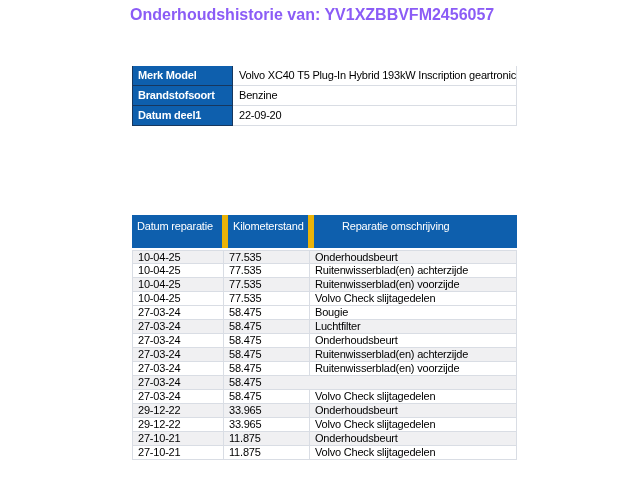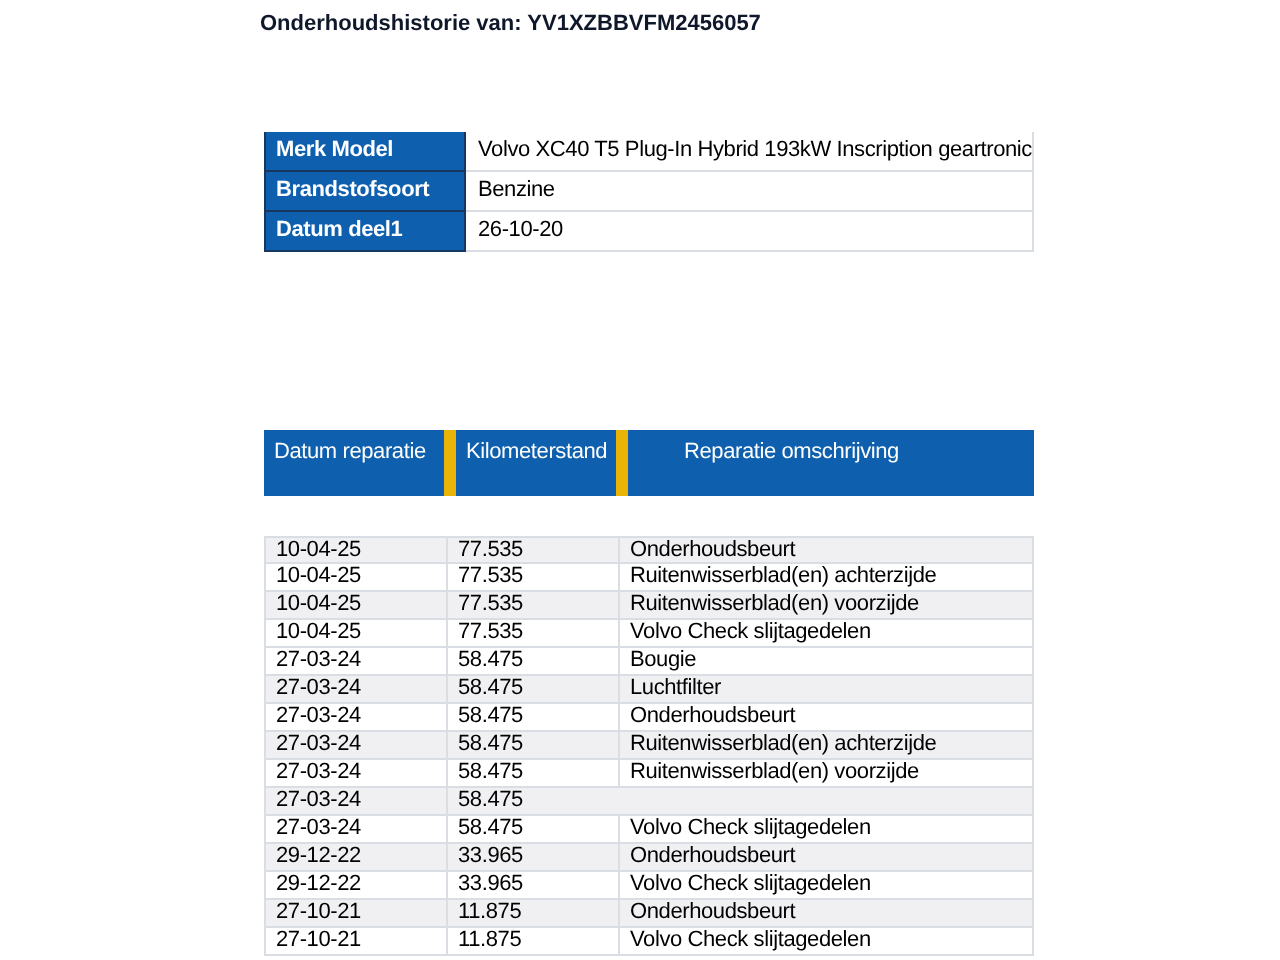--- a/index.html
+++ b/index.html
@@ -10,21 +10,21 @@
     --text:#000000;
     --header-text:#FFFFFF;
   }
   html,body{margin:0;padding:0;background:#ffffff;}
   .page{
     position:relative;width:640px;height:480px;background:#ffffff;
     font-family:"Liberation Sans", sans-serif;color:var(--text);overflow:hidden;
   }
   .title{
     position:absolute;left:130px;top:6px;margin:0;
-    font-size:11px;font-weight:bold;color:#0f172a;letter-spacing:0px;
+    font-size:16px;font-weight:bold;color:#8b5cf6;letter-spacing:0px;
   }
   
   .vehicle-table{
     position:absolute;left:132px;top:66px;width:385px;
     font-size:11px;letter-spacing:-0.2px;
   }
   .v-row{display:flex;height:20px;}
   .v-label{
     width:101px;box-sizing:border-box;background:var(--blue);
     color:var(--header-text);font-weight:bold;line-height:18px;padding-left:5px;
@@ -41,21 +41,21 @@
     overflow:hidden;white-space:nowrap;
   }
   .v-row.first .v-value{border-top:1px solid var(--row-border);}
   
   .repairs-table{
     position:absolute;left:132px;top:215px;width:385px;
     font-size:11px;letter-spacing:-0.2px;
   }
   .repairs-header{
     display:flex;height:33px;box-sizing:border-box;background:var(--blue);
-    color:var(--header-text);margin-bottom:20px;
+    color:var(--header-text);margin-bottom:2px;
   }
   .rh-cell{
     box-sizing:border-box;padding:5px 0 0 5px;overflow:hidden;white-space:nowrap;
   }
   .rh-cell + .rh-cell{border-left:6px solid #eab308;}
   .c1{width:90px;}
   .c2{width:86px;}
   .c3{flex:1;padding-left:28px;}
   .r-row{
     display:flex;height:14px;box-sizing:border-box;background:#ffffff;
@@ -82,21 +82,21 @@
       <div class="v-row">
         <div class="v-label">Merk Model</div>
         <div class="v-value">Volvo XC40 T5 Plug-In Hybrid 193kW Inscription geartronic</div>
       </div>
       <div class="v-row">
         <div class="v-label">Brandstofsoort</div>
         <div class="v-value">Benzine</div>
       </div>
       <div class="v-row">
         <div class="v-label">Datum deel1</div>
-        <div class="v-value">26-10-20</div>
+        <div class="v-value">22-09-20</div>
       </div>
     </div>
 
   <div class="repairs-table">
     <div class="repairs-header">
       <div class="rh-cell c1">Datum reparatie</div>
       <div class="rh-cell c2">Kilometerstand</div>
       <div class="rh-cell c3">Reparatie omschrijving</div>
     </div>
     <div id="repairs-body">

